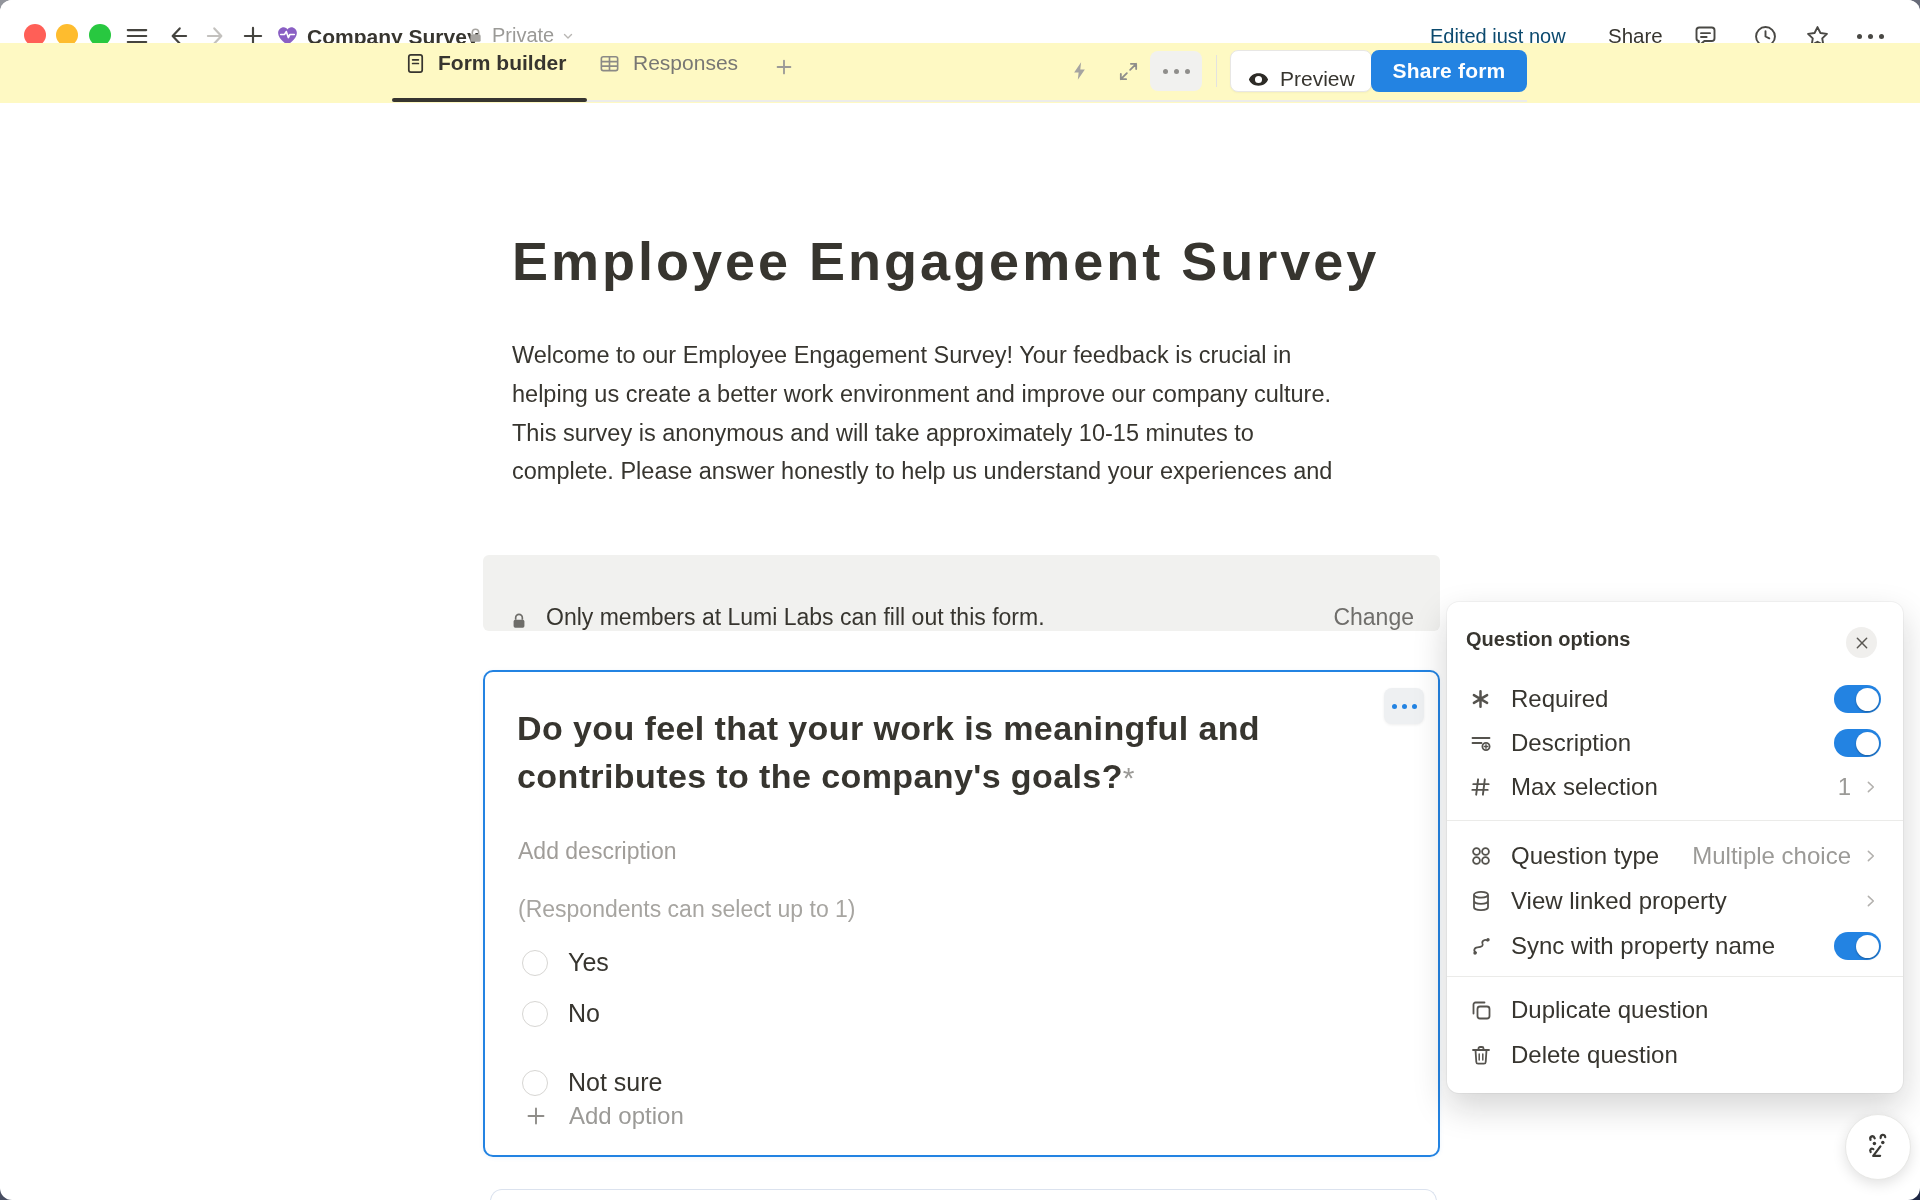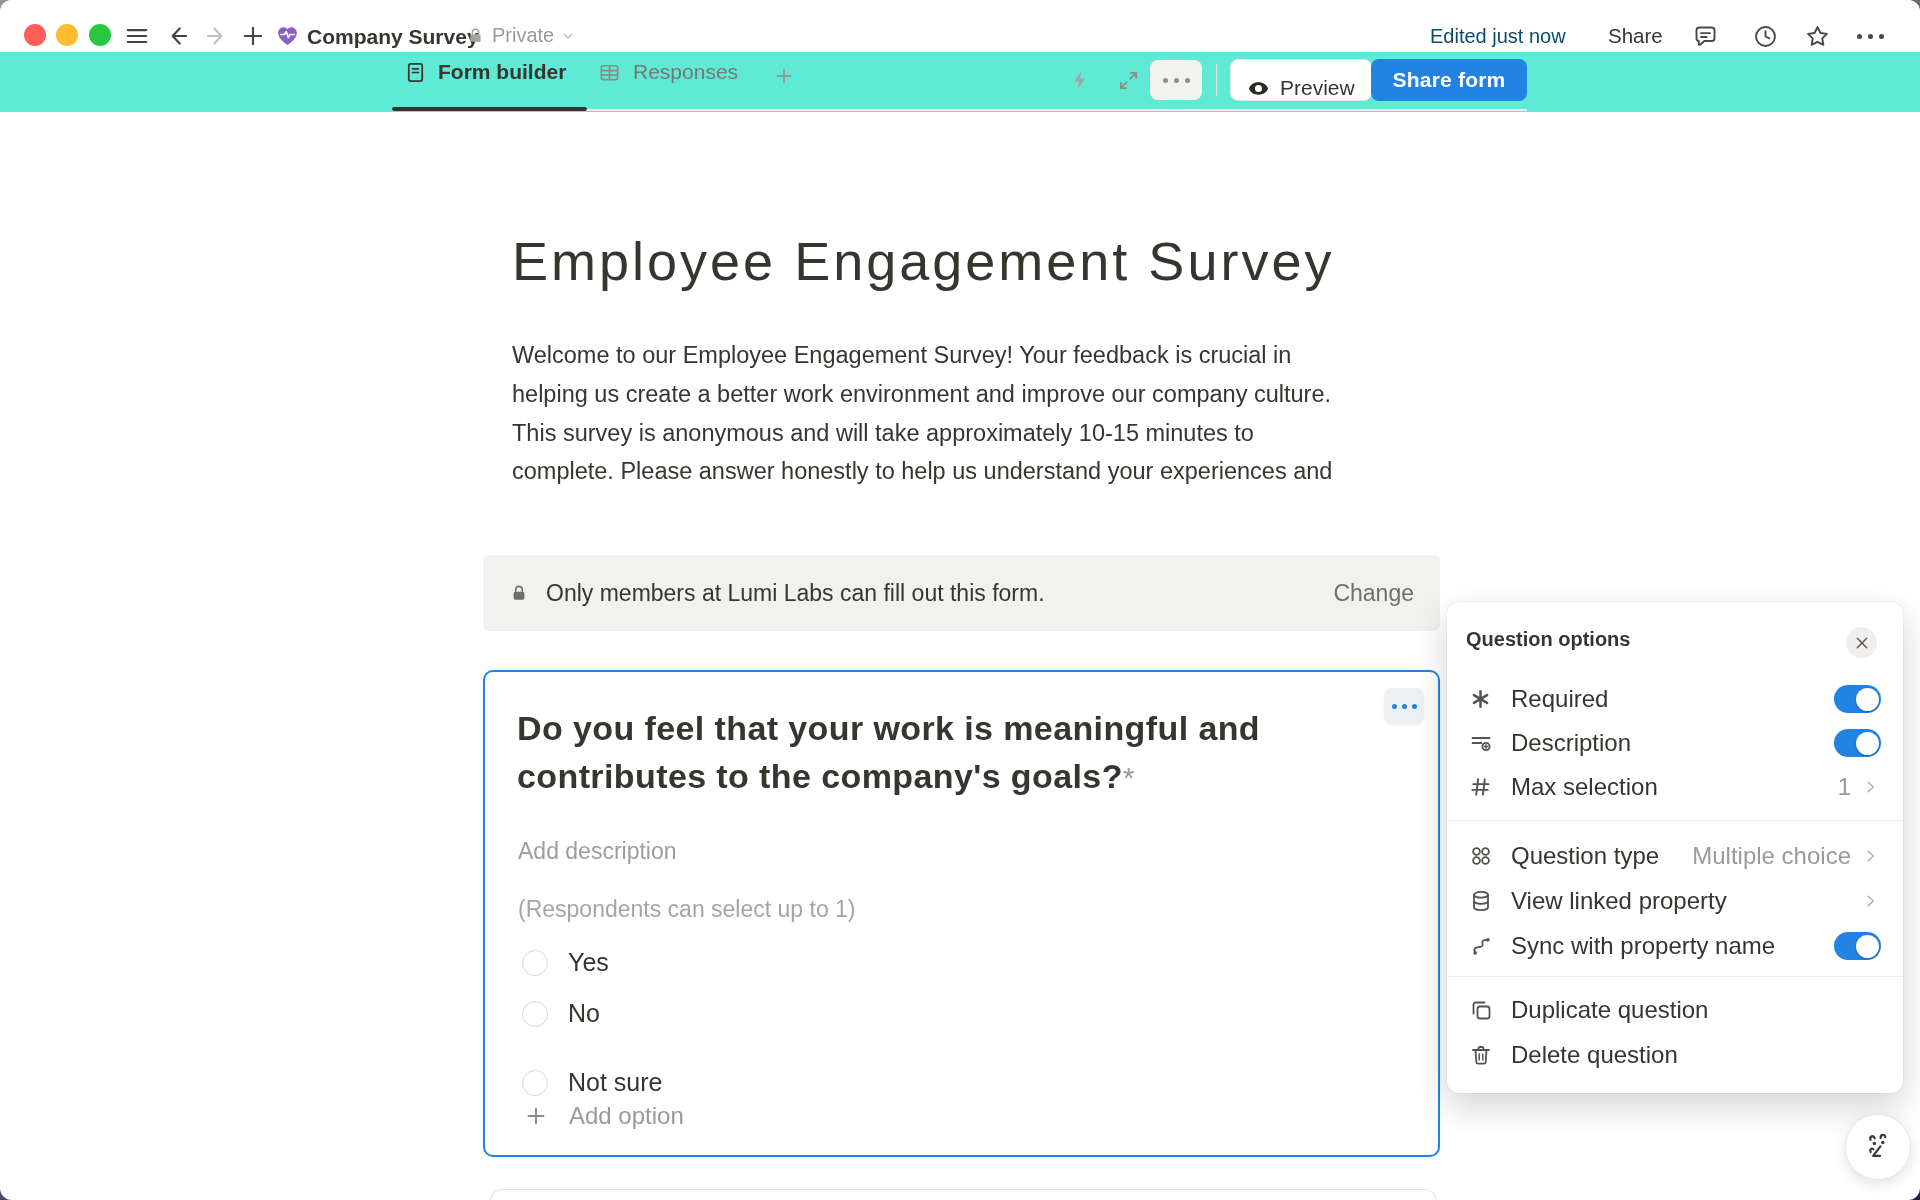--- a/index.html
+++ b/index.html
@@ -23,21 +23,21 @@
   
   .dots{display:flex;align-items:center;gap:6px}
   .dots i{display:block;width:5px;height:5px;border-radius:50%}
   
   .tab-label{font-size:21px;color:var(--text)}
   .btn-preview{display:flex;align-items:flex-end;gap:10px;background:#fff;border:1px solid #e8e7e5;border-radius:8px;
     box-shadow:0 1px 2px rgba(0,0,0,.04);padding:0 16px;height:42px}
   .btn-share-form{display:flex;align-items:center;justify-content:center;background:var(--accent);border:none;border-radius:8px;
     height:42px;color:#fff;font-weight:700;font-size:21px;letter-spacing:.2px}
   
-  .banner{background:#f1f1ef;border-radius:6px;display:flex;align-items:center}
+  .banner{background:#f1f1ef;border-radius:6px;display:flex;align-items:flex-end}
   
   .qcard{background:#fff;border:2.5px solid var(--accent);border-radius:10px;box-shadow:0 1px 4px rgba(35,131,226,.08)}
   .radio{width:26px;height:26px;border:1.6px solid #d7d6d3;border-radius:50%;background:#fff}
   
   .popup{background:#fff;border-radius:12px;box-shadow:0 0 0 1px rgba(15,15,15,.04),0 14px 34px rgba(15,15,15,.18)}
   .mrow{position:absolute;left:0;width:100%;height:44px;cursor:pointer}
   .micon{position:absolute;left:22px;top:50%;transform:translateY(-50%)}
   .mlabel{position:absolute;left:64px;top:50%;transform:translateY(-50%);font-size:24px;color:var(--text);white-space:nowrap}
   .mvalue{position:absolute;right:52px;top:50%;transform:translateY(-50%);font-size:24px;color:var(--gray);white-space:nowrap}
   .mchev{position:absolute;right:24px;top:50%;transform:translateY(-50%)}
@@ -118,21 +118,21 @@
     </button>
     <button class="abs ibtn" style="left:1852px;top:21px;width:36px;height:30px">
       <span class="dots">
           <i style="background:#494844"></i>
           <i style="background:#494844"></i>
           <i style="background:#494844"></i>
         </span>
     </button>
   </div>
 
-  <div class="abs" style="left:0;top:52px;width:1920px;height:60px;background:#5eead4">
+  <div class="abs" style="left:0;top:43px;width:1920px;height:60px;background:#fef9c3">
     <div class="abs" style="left:404px;top:8px;display:flex;align-items:center;gap:11px;cursor:pointer">
       <svg width="23" height="23" viewBox="0 0 24 24" fill="none" stroke="#37352f" stroke-width="1.8" stroke-linecap="round">
         <rect x="5" y="3" width="14" height="18" rx="2.2"></rect>
           <path d="M9 8.2h6M9 12h6"></path>
       </svg>
       <span class="tab-label" style="font-weight:600">Form builder</span>
     </div>
     <div class="abs" style="left:598px;top:8px;display:flex;align-items:center;gap:12px;cursor:pointer">
       <svg width="23" height="23" viewBox="0 0 24 24" fill="none" stroke="#8b8a86" stroke-width="1.7">
         <rect x="3.5" y="5" width="17" height="14.5" rx="2"></rect>
@@ -172,21 +172,21 @@
       <span style="font-size:21px;color:var(--text)">Preview</span>
     </button>
     <button class="abs btn-share-form" style="left:1371px;top:7px;width:156px;cursor:pointer">
       <span>Share form</span>
     </button>
 
     <span class="abs hairline" style="left:392px;top:57px;width:1135px;height:1.5px"></span>
     <span class="abs" style="left:392px;top:55px;width:195px;height:3.5px;background:#37352f;border-radius:2px"></span>
   </div>
 
-  <h1 class="abs" style="left:512px;top:230px;font-size:54px;font-weight:400;letter-spacing:3px;color:var(--text);white-space:nowrap">Employee Engagement Survey</h1>
+  <h1 class="abs" style="left:512px;top:230px;font-size:54px;font-weight:700;letter-spacing:3px;color:var(--text);white-space:nowrap">Employee Engagement Survey</h1>
 
   <div class="abs" style="left:512px;top:336px;font-size:23.5px;line-height:38.8px;color:var(--text)">
     <div>Welcome to our Employee Engagement Survey! Your feedback is crucial in</div>
     <div>helping us create a better work environment and improve our company culture.</div>
     <div>This survey is anonymous and will take approximately 10-15 minutes to</div>
     <div>complete. Please answer honestly to help us understand your experiences and</div>
   </div>
 
   <div class="abs banner" style="left:483px;top:555px;width:957px;height:76px;padding:0 26px">
     <svg width="20" height="20" viewBox="0 0 24 24" style="flex:none">

